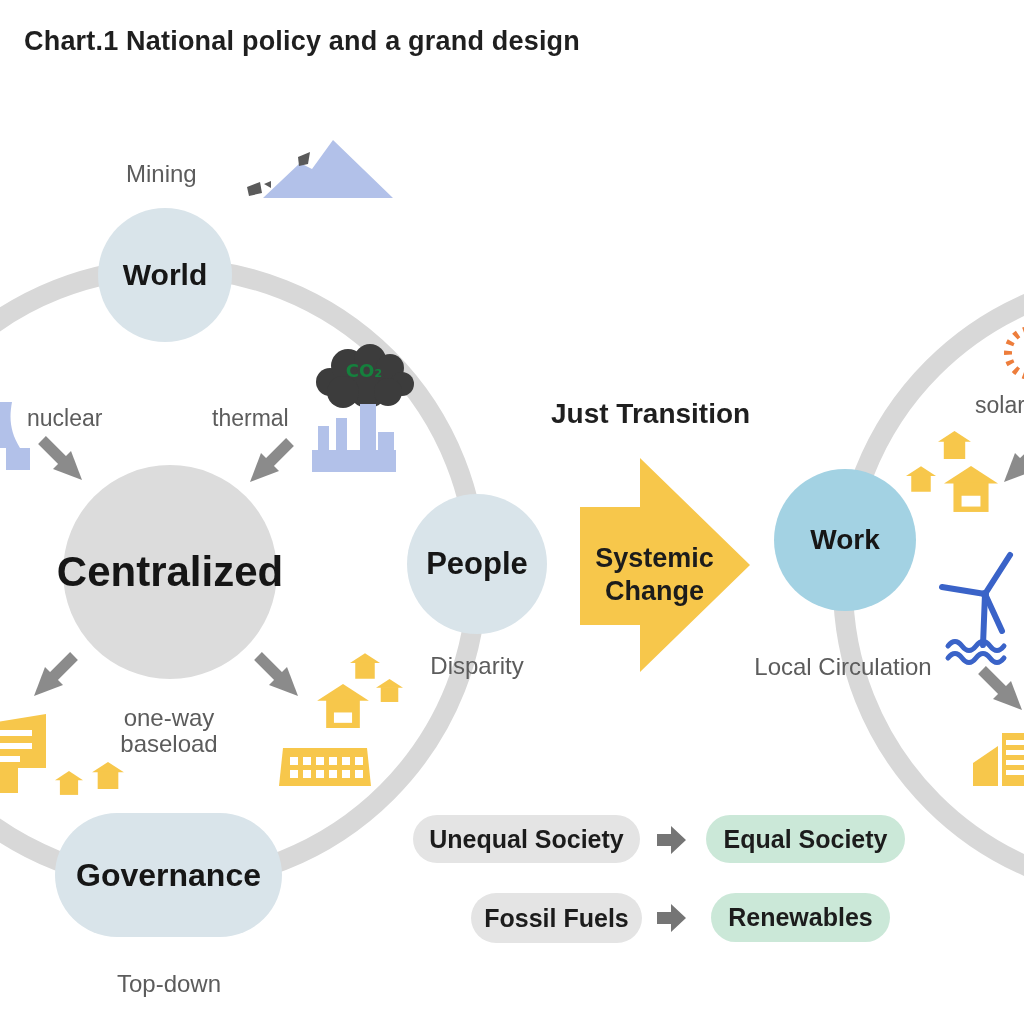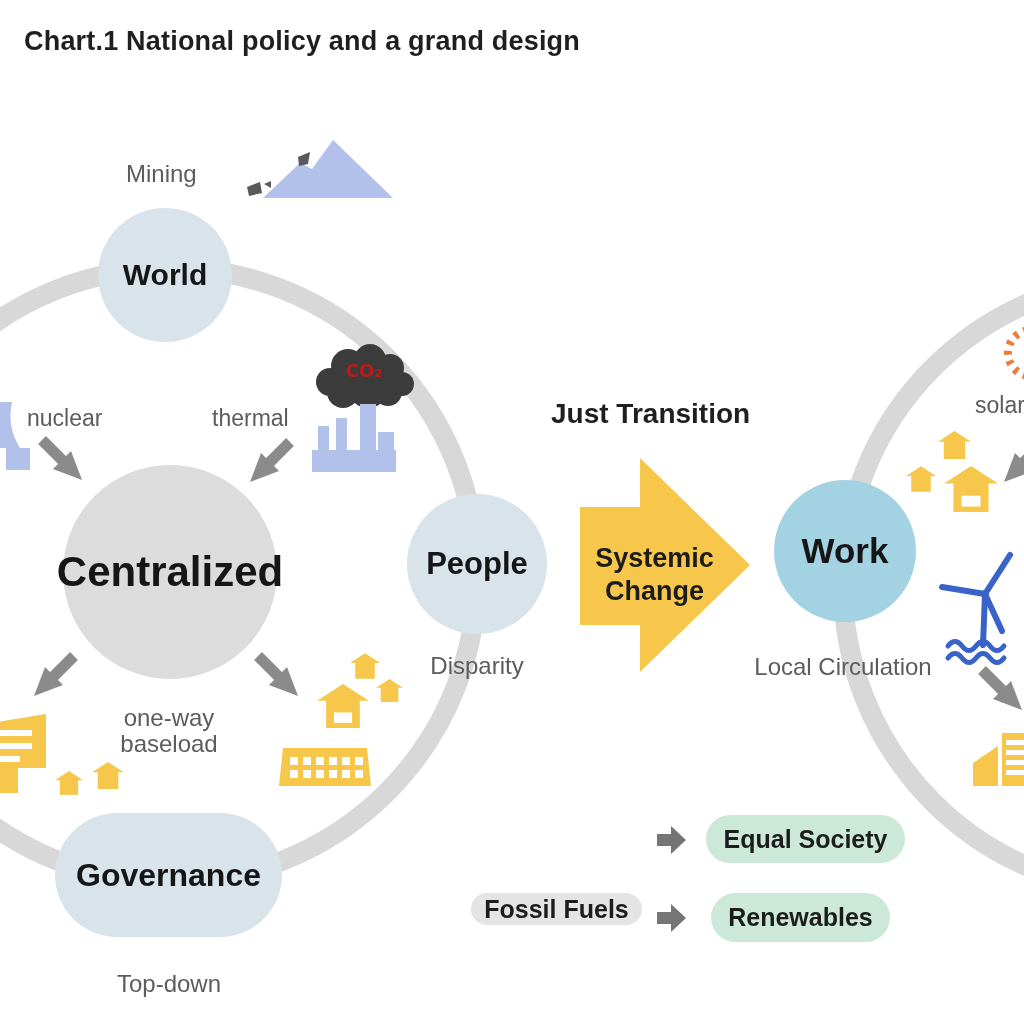--- a/index.html
+++ b/index.html
@@ -22,21 +22,21 @@
   .flip { transform:scaleX(-1); }
   svg { display:block; overflow:visible; }
   .ring-svg { overflow:hidden; }
   .pill {
     display:flex; align-items:center; justify-content:center;
     border-radius:25px; font-weight:bold; font-size:25px; color:#1c1c1c;
   }
   .pill-gray  { background:var(--graypill,#e4e4e4); }
   .pill-green { background:var(--greenpill,#cbe8d8); }
   .co2 {
-    color:#b91c1c; font-weight:bold; font-size:18px; text-align:center;
+    color:#15803d; font-weight:bold; font-size:18px; text-align:center;
     font-family:"DejaVu Sans", sans-serif;
   }
 </style>
 </head>
 <body>
 
 <div class="canvas">
 
   <svg width="0" height="0" style="position:absolute">
     <defs>
@@ -204,21 +204,21 @@
   <svg class="abs" style="left:938px;top:431px;color:var(--yellow,#f7c74b)" width="33" height="28" viewBox="0 0 40 34">
       <use href="#sym-house"></use>
     </svg>
   <svg class="abs" style="left:906px;top:466px;color:var(--yellow,#f7c74b)" width="30" height="26" viewBox="0 0 40 34">
       <use href="#sym-house"></use>
     </svg>
   <svg class="abs" style="left:944px;top:466px;color:var(--yellow,#f7c74b)" width="54" height="46" viewBox="0 0 40 34">
       <use href="#sym-house-door"></use>
     </svg>
 
-  <div class="abs node circle" style="left:774px;top:480px;width:142px;height:142px;font-size:35px;background:var(--work,#a3d2e3)">
+  <div class="abs node circle" style="left:774px;top:469px;width:142px;height:142px;font-size:28px;background:var(--work,#a3d2e3)">
     <span>Work</span>
   </div>
   <div class="abs glabel center-text" style="left:743px;top:644px;width:200px;font-size:24px">Local Circulation</div>
 
   <svg class="abs" style="left:930px;top:545px" width="94" height="125" viewBox="0 0 94 125">
     <g stroke="var(--turbine,#3a63c8)" stroke-width="6" stroke-linecap="round" fill="none">
       <line x1="55" y1="49" x2="80" y2="10"></line>
       <line x1="55" y1="49" x2="12" y2="42"></line>
       <line x1="55" y1="49" x2="72" y2="86"></line>
       <line x1="55" y1="49" x2="53" y2="100"></line>
@@ -236,24 +236,25 @@
     <polygon points="5,33 30,16 30,56 5,56" fill="var(--yellow,#f7c74b)"></polygon>
     <rect x="34" y="3" width="24" height="53" fill="var(--yellow,#f7c74b)"></rect>
     <g fill="#ffffff">
       <rect x="38" y="10" width="20" height="5"></rect>
       <rect x="38" y="20" width="20" height="5"></rect>
       <rect x="38" y="30" width="20" height="5"></rect>
       <rect x="38" y="40" width="20" height="5"></rect>
     </g>
   </svg>
 
+  <div class="abs pill pill-gray" style="left:413px;top:815px;width:227px;height:48px">Unequal Society</div>
   <svg class="abs" style="left:656px;top:824px;color:var(--blockarrow,#757575)" width="32" height="32" viewBox="0 0 30 32">
       <use href="#sym-block-arrow"></use>
     </svg>
   <div class="abs pill pill-green" style="left:706px;top:815px;width:199px;height:48px">Equal Society</div>
 
-  <div class="abs pill pill-gray" style="left:471px;top:893px;width:171px;height:32px">Fossil Fuels</div>
+  <div class="abs pill pill-gray" style="left:471px;top:893px;width:171px;height:50px">Fossil Fuels</div>
   <svg class="abs" style="left:656px;top:902px;color:var(--blockarrow,#757575)" width="32" height="32" viewBox="0 0 30 32">
       <use href="#sym-block-arrow"></use>
     </svg>
   <div class="abs pill pill-green" style="left:711px;top:893px;width:179px;height:49px">Renewables</div>
 
 </div>
 
 </body></html>

